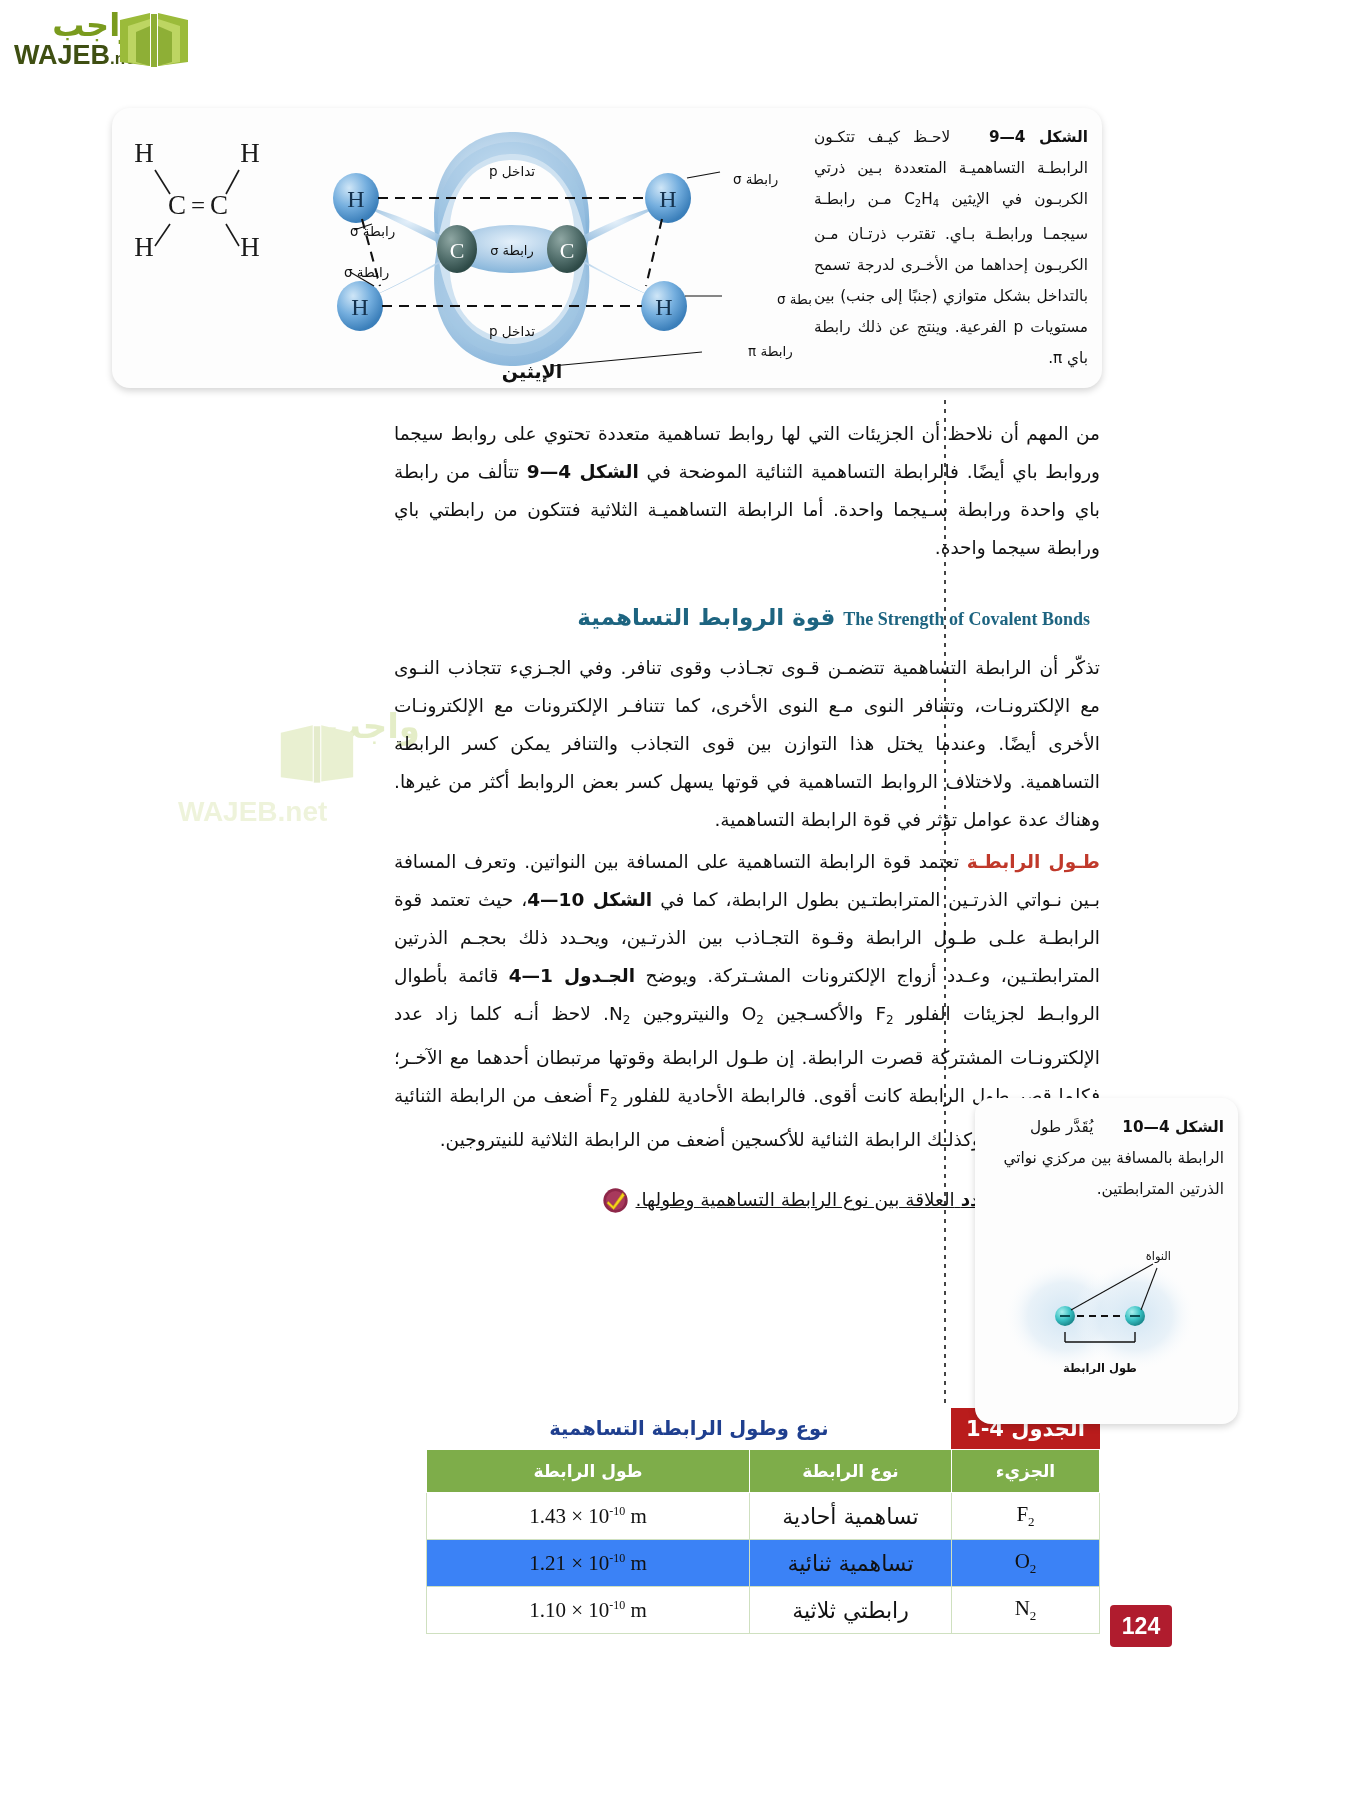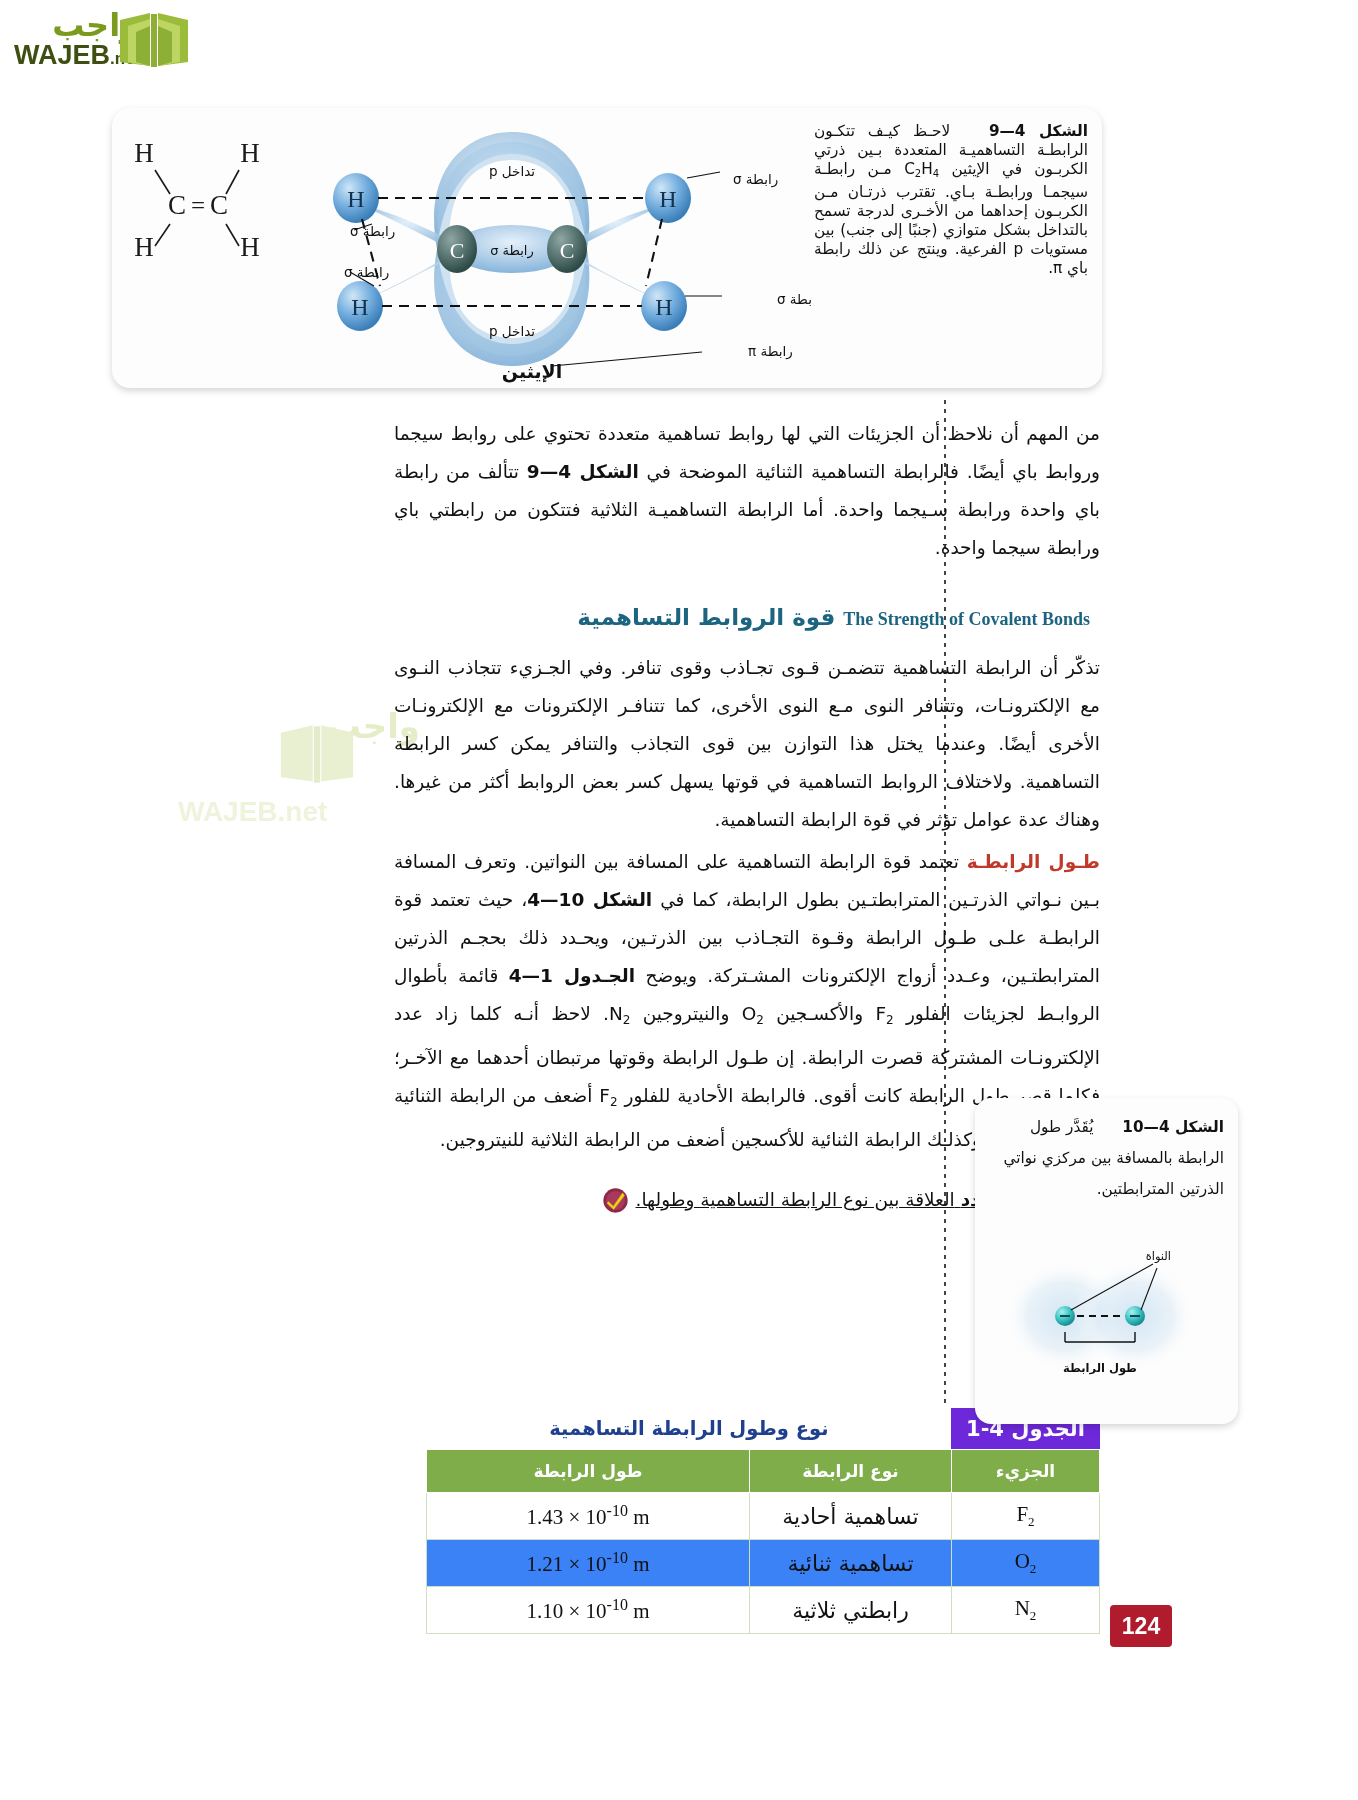--- a/index.html
+++ b/index.html
@@ -31,21 +31,21 @@
   #fig49{
     position:absolute;left:112px;top:108px;width:990px;height:280px;
     background:#fdfdfd;border-radius:18px;
     box-shadow:0 3px 7px rgba(0,0,0,.17);
   }
   #fig49-inner{position:absolute;inset:0;}
   #fig49cap{
     position:absolute;right:14px;top:14px;width:274px;
     direction:rtl;text-align:justify;
     font-family:"DejaVu Sans","Liberation Sans",sans-serif;
-    font-size:15.3px;line-height:19px;color:#111;
+    font-size:15.3px;line-height:31px;color:#111;
   }
   #fig49cap .sub{font-size:10px;vertical-align:-3px;}
   .fig-label{font-weight:bold;}
 
   .diagram-area{position:absolute;left:10px;top:6px;width:690px;height:270px;}
   .lewis{position:absolute;left:18px;top:80px;width:190px;height:110px;}
   .lewis text{font-family:"Liberation Serif","DejaVu Serif",serif;}
   .ethylene-name{
     position:absolute;left:350px;top:246px;width:120px;text-align:center;
     font-family:"DejaVu Sans","Liberation Sans",sans-serif;
@@ -90,21 +90,21 @@
   }
   #readcheck .q{color:#1d7f93;font-weight:bold;}
   #readcheck .bold{font-weight:bold;}
   .check-icon{width:27px;height:27px;flex:0 0 27px;}
 
   
   #tbl-wrap{position:absolute;right:258px;top:1408px;width:674px;}
   table#t41{border-collapse:collapse;width:100%;direction:rtl;table-layout:fixed;}
   #t41 .titlerow td{padding:0;border:none;}
   .t-num{
-    background:#6d28d9;color:#ffffff;text-align:center;
+    background:#b91c1c;color:#ffffff;text-align:center;
     font-family:"DejaVu Sans","Liberation Sans",sans-serif;
     font-size:21px;font-weight:bold;height:41px;
     letter-spacing:.5px;
   }
   .t-title{
     background:#ffffff;color:#1f3f8f;text-align:center;
     font-family:"DejaVu Sans","Liberation Sans",sans-serif;
     font-size:19.5px;font-weight:bold;height:41px;
     border-top:2px solid #e4e9cf;border-right:none;
     border-left:2px solid #e4e9cf;border-bottom:none;
@@ -117,21 +117,21 @@
   }
   #t41 td.cell{
     height:44px;text-align:center;border:1px solid #cfe0c0;
     font-family:"DejaVu Sans","Liberation Sans",sans-serif;
     font-size:22px;color:#111;
   }
   #t41 td.val{
     font-family:"Liberation Serif","DejaVu Serif",serif;
     font-size:21px;direction:ltr;
   }
-  #t41 td.val sup{font-size:16px;}
+  #t41 td.val sup{font-size:12px;}
   #t41 td.mol{
     font-family:"Liberation Serif","DejaVu Serif",serif;
     font-size:21px;direction:ltr;
   }
   #t41 td.mol sub{font-size:13px;}
   #t41 tr.odd td.cell{background:#ffffff;}
   #t41 tr.even td.cell{background:#3b82f6;}
 
   
   #divider{

